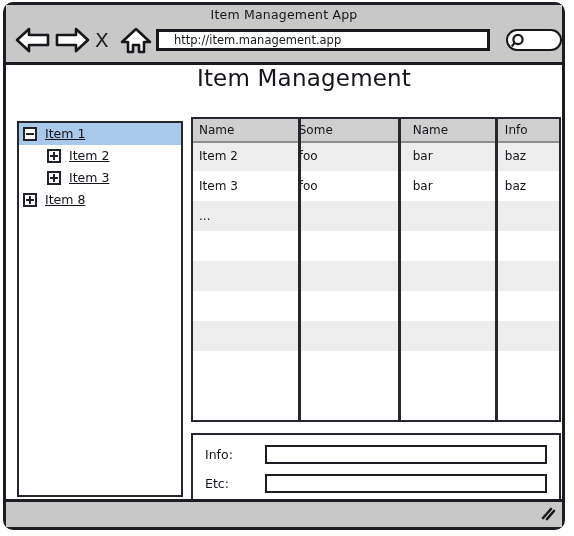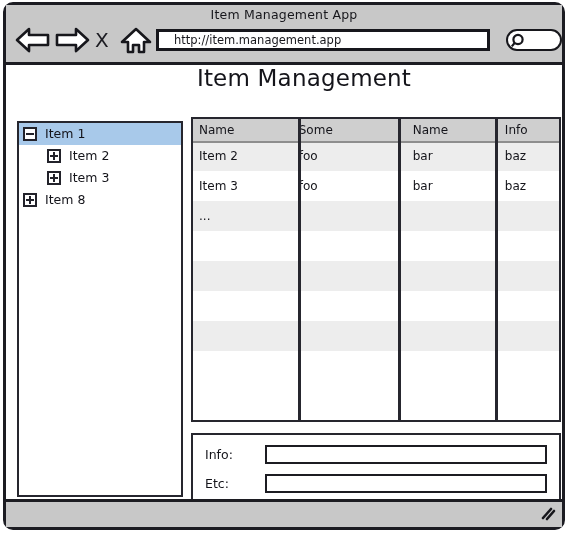--- a/index.html
+++ b/index.html
@@ -124,20 +124,21 @@
   }
   .tree-row {
     height: 22px;
     display: flex;
     align-items: center;
     font-size: 12.5px;
     color: #14141a;
     padding-left: 4px;
     box-sizing: border-box;
     white-space: nowrap;
+    text-decoration: underline;
   }
   .tree-row.selected { background: #a8c9ea; }
   .tree-row.child { padding-left: 28px; }
   .toggle {
     width: 14px;
     height: 14px;
     border: 2px solid #22222a;
     background: #ffffff;
     box-sizing: border-box;
     display: inline-flex;

